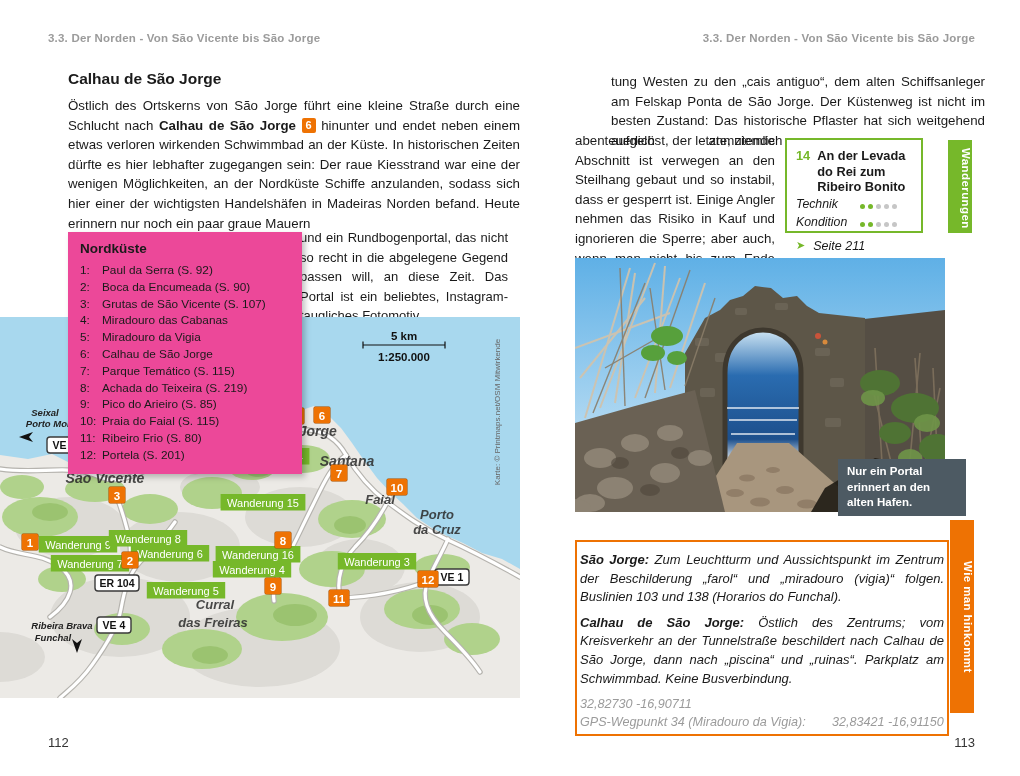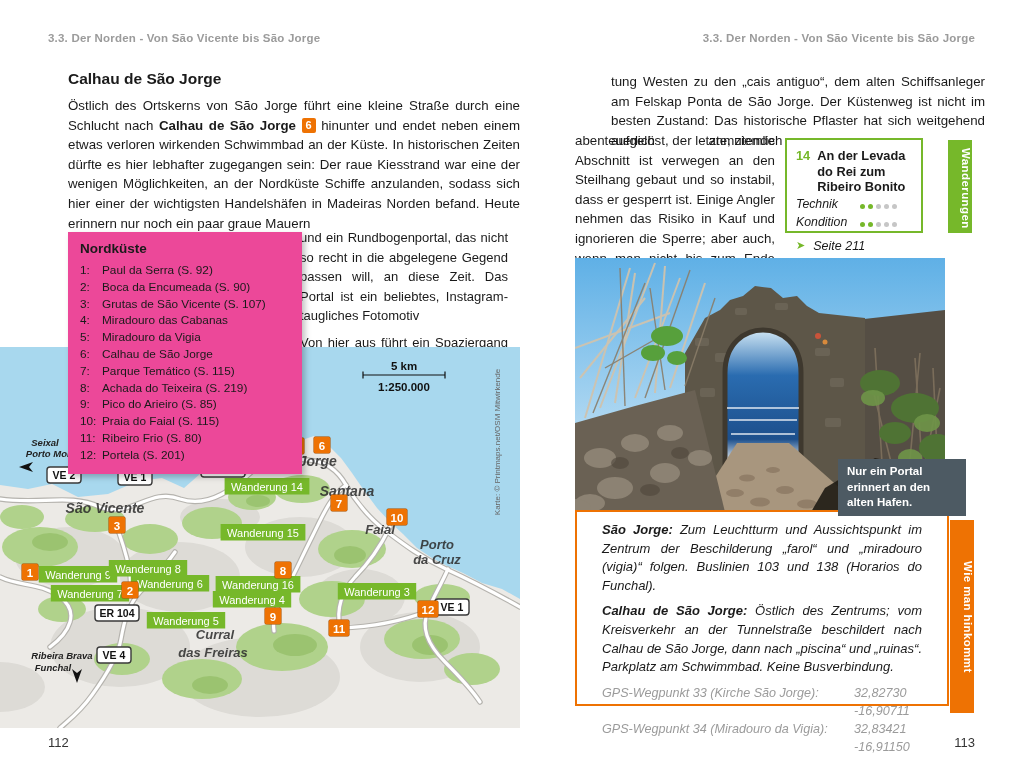--- a/index.html
+++ b/index.html
@@ -16,21 +16,21 @@
   .inline-badge { display:inline-block; background:#ee7203; color:#fff; font-weight:bold; font-size:11px; line-height:15px; padding:0 4px; border-radius:2px; vertical-align:1px; }
   .l-wrap { position:absolute; left:300px; top:228px; width:208px; font-size:13px; line-height:19.6px; text-align:justify; }
   .l-wrap p + p { margin-top:7px; }
 
   .nk-box { position:absolute; left:68px; top:232px; width:234px; background:#ec4899; box-shadow:3px 3px 6px rgba(0,0,0,.25); padding:9px 1px 10px 12px; z-index:5; }
   .nk-box h3 { font-size:13.5px; font-weight:bold; margin-bottom:6px; }
   .nk-row { display:flex; font-size:11.8px; line-height:16.8px; }
   .nk-row .n { width:22px; flex:none; }
 
   
-  #map-wrap { position:absolute; left:0; top:347px; width:520px; height:381px; }
+  #map-wrap { position:absolute; left:0; top:317px; width:520px; height:381px; }
   #map-wrap svg { display:block; }
 
   
   .r-para-full { position:absolute; left:575px; top:72px; width:374px; font-size:13.3px; line-height:19.6px; text-align:justify;margin-left:36px; }
   .r-para-narrow { position:absolute; left:575px; top:131px; width:200px; font-size:13.3px; line-height:19.6px; text-align:justify; }
 
   .levada-box { position:absolute; left:785px; top:138px; width:138px; height:95px; background:#fff; border:2px solid #76b82a; padding:8px 9px 6px 9px; z-index:2; }
   .lv-head { display:flex; gap:7px; font-size:12.8px; font-weight:bold; line-height:15.5px; }
   .lv-num { color:#76b82a; flex:none; }
   .lv-row { display:flex; align-items:center; margin-top:0; }
@@ -40,21 +40,21 @@
   .lv-seite { display:flex; gap:8px; margin-top:8px; font-size:12.5px; font-style:italic; align-items:center; }
   .lv-arrow { color:#76b82a; font-size:11px; font-style:normal; }
 
   .vtab { position:absolute; color:#fff; font-weight:bold; font-size:11.5px; letter-spacing:.4px; writing-mode:vertical-rl; text-align:center; padding:8px 0; }
   .vtab-green { left:948px; top:140px; width:24px; height:93px; background:#76b82a; }
   .vtab-orange { left:950px; top:520px; width:24px; height:193px; background:#ee7203; }
 
   .photo { position:absolute; left:575px; top:258px; width:370px; height:254px; overflow:hidden; }
   .photo-caption { position:absolute; left:838px; top:459px; width:128px; background:#4d5a63; color:#fff; font-weight:bold; font-size:11.5px; line-height:15.5px; padding:5px 9px; z-index:3; }
 
-  .infobox { position:absolute; left:575px; top:510px; width:374px; height:196px; background:#fff; border:2px solid #ee7203; padding:9px 25px; font-size:13px; font-style:italic; line-height:18.6px; text-align:justify; }
+  .infobox { position:absolute; left:575px; top:540px; width:374px; height:196px; background:#fff; border:2px solid #ee7203; padding:9px 3px; font-size:13px; font-style:italic; line-height:18.6px; text-align:justify; }
   .infobox p + p { margin-top:7px; }
   .infobox b { font-weight:bold; }
   .gps { margin-top:7px; color:#9b9b9b; font-size:12.6px; line-height:18px; }
   .gps-row { display:flex; }
   .gps-row .gl { width:252px; flex:none; }
 </style>
 </head>
 <body>
 
 <div id="spread">
@@ -423,21 +423,20 @@
         <circle cx="250" cy="84" r="2.5" fill="#d88a3c"></circle>
     </svg>
   </div>
   <div class="photo-caption">Nur ein Portal erinnert an den alten Hafen.</div>
 
   <div class="infobox">
     <p><b>São Jorge:</b><span> Zum Leuchtturm und Aussichtspunkt im Zentrum der Beschilderung „farol“ und „miradouro (vigia)“ folgen. Buslinien 103 und 138 (Horarios do Funchal).</span></p>
     <p><b>Calhau de São Jorge:</b><span> Östlich des Zentrums; vom Kreisverkehr an der Tunnelstraße beschildert nach Calhau de São Jorge, dann nach „piscina“ und „ruinas“. Parkplatz am Schwimmbad. Keine Busverbindung.</span></p>
     <div class="gps" id="gps-list">
         <div class="gps-row">
-          <span class="gl">GPS-Wegpunkt 33 (Kirche São Jorge):</span>
           <span>32,82730  -16,90711</span>
         </div>
         <div class="gps-row">
           <span class="gl">GPS-Wegpunkt 34 (Miradouro da Vigia):</span>
           <span>32,83421  -16,91150</span>
         </div>
       </div>
   </div>
 
   <div class="pagenum" style="left:48px;">112</div>

